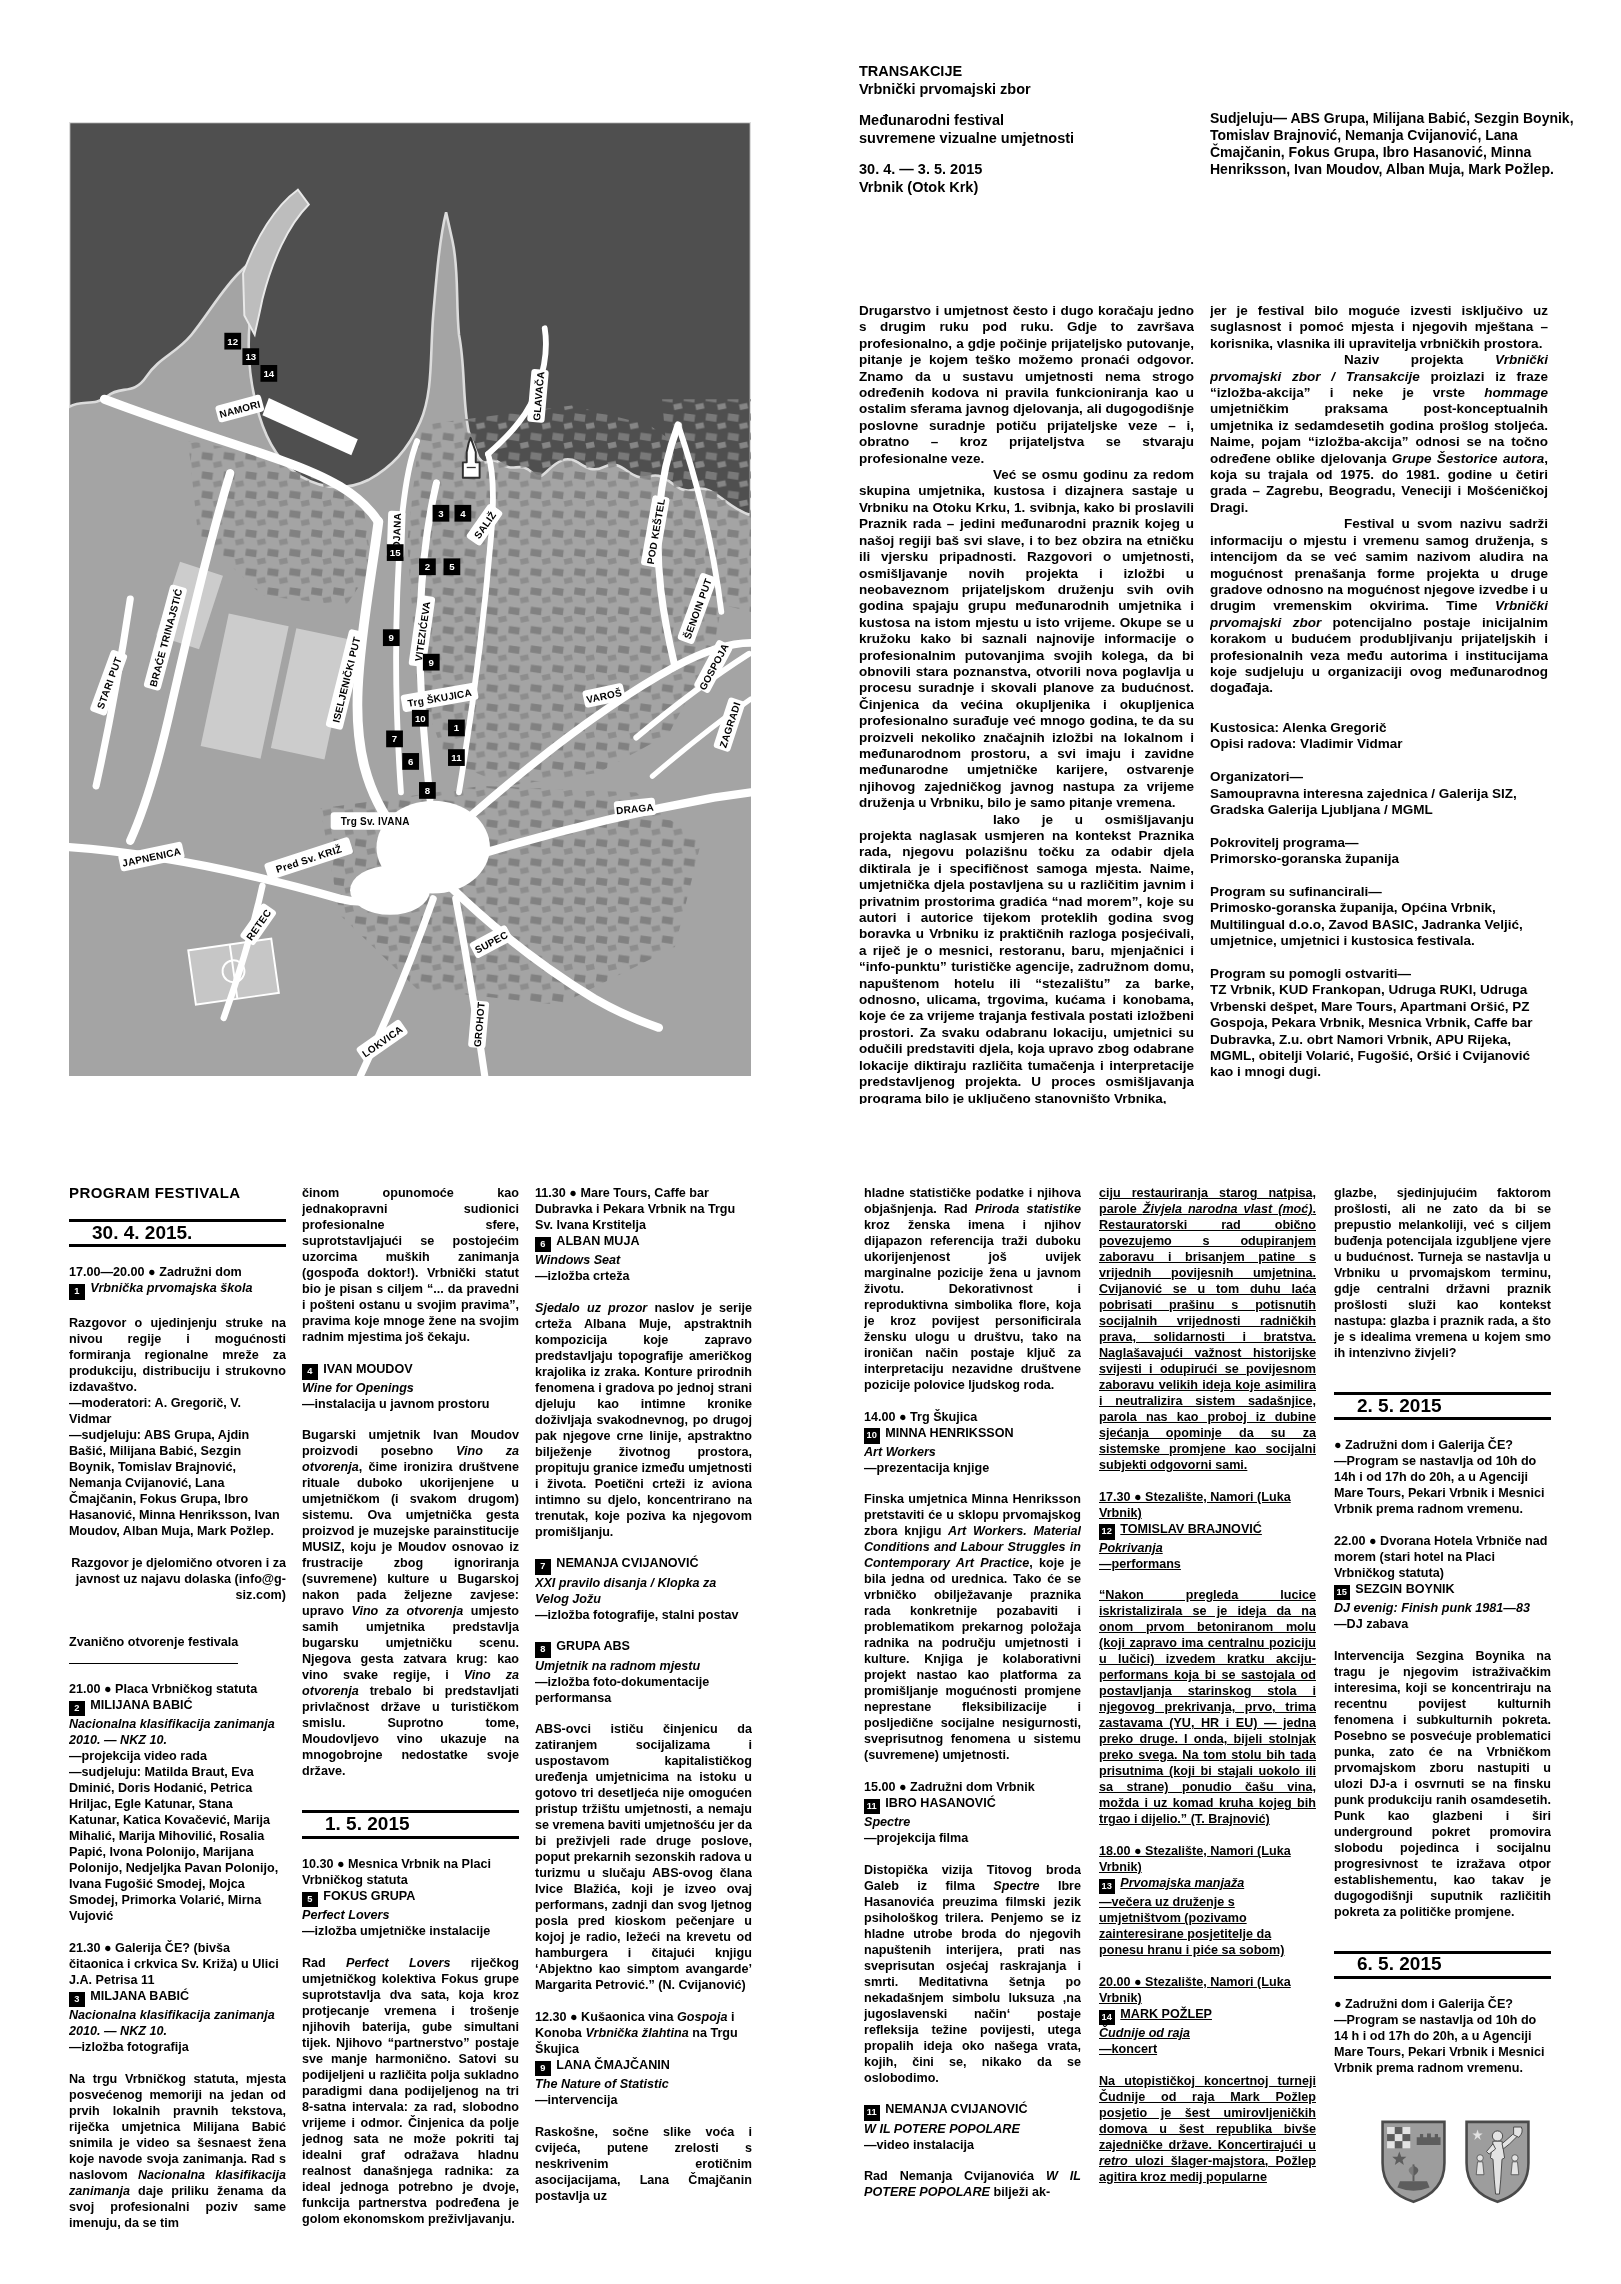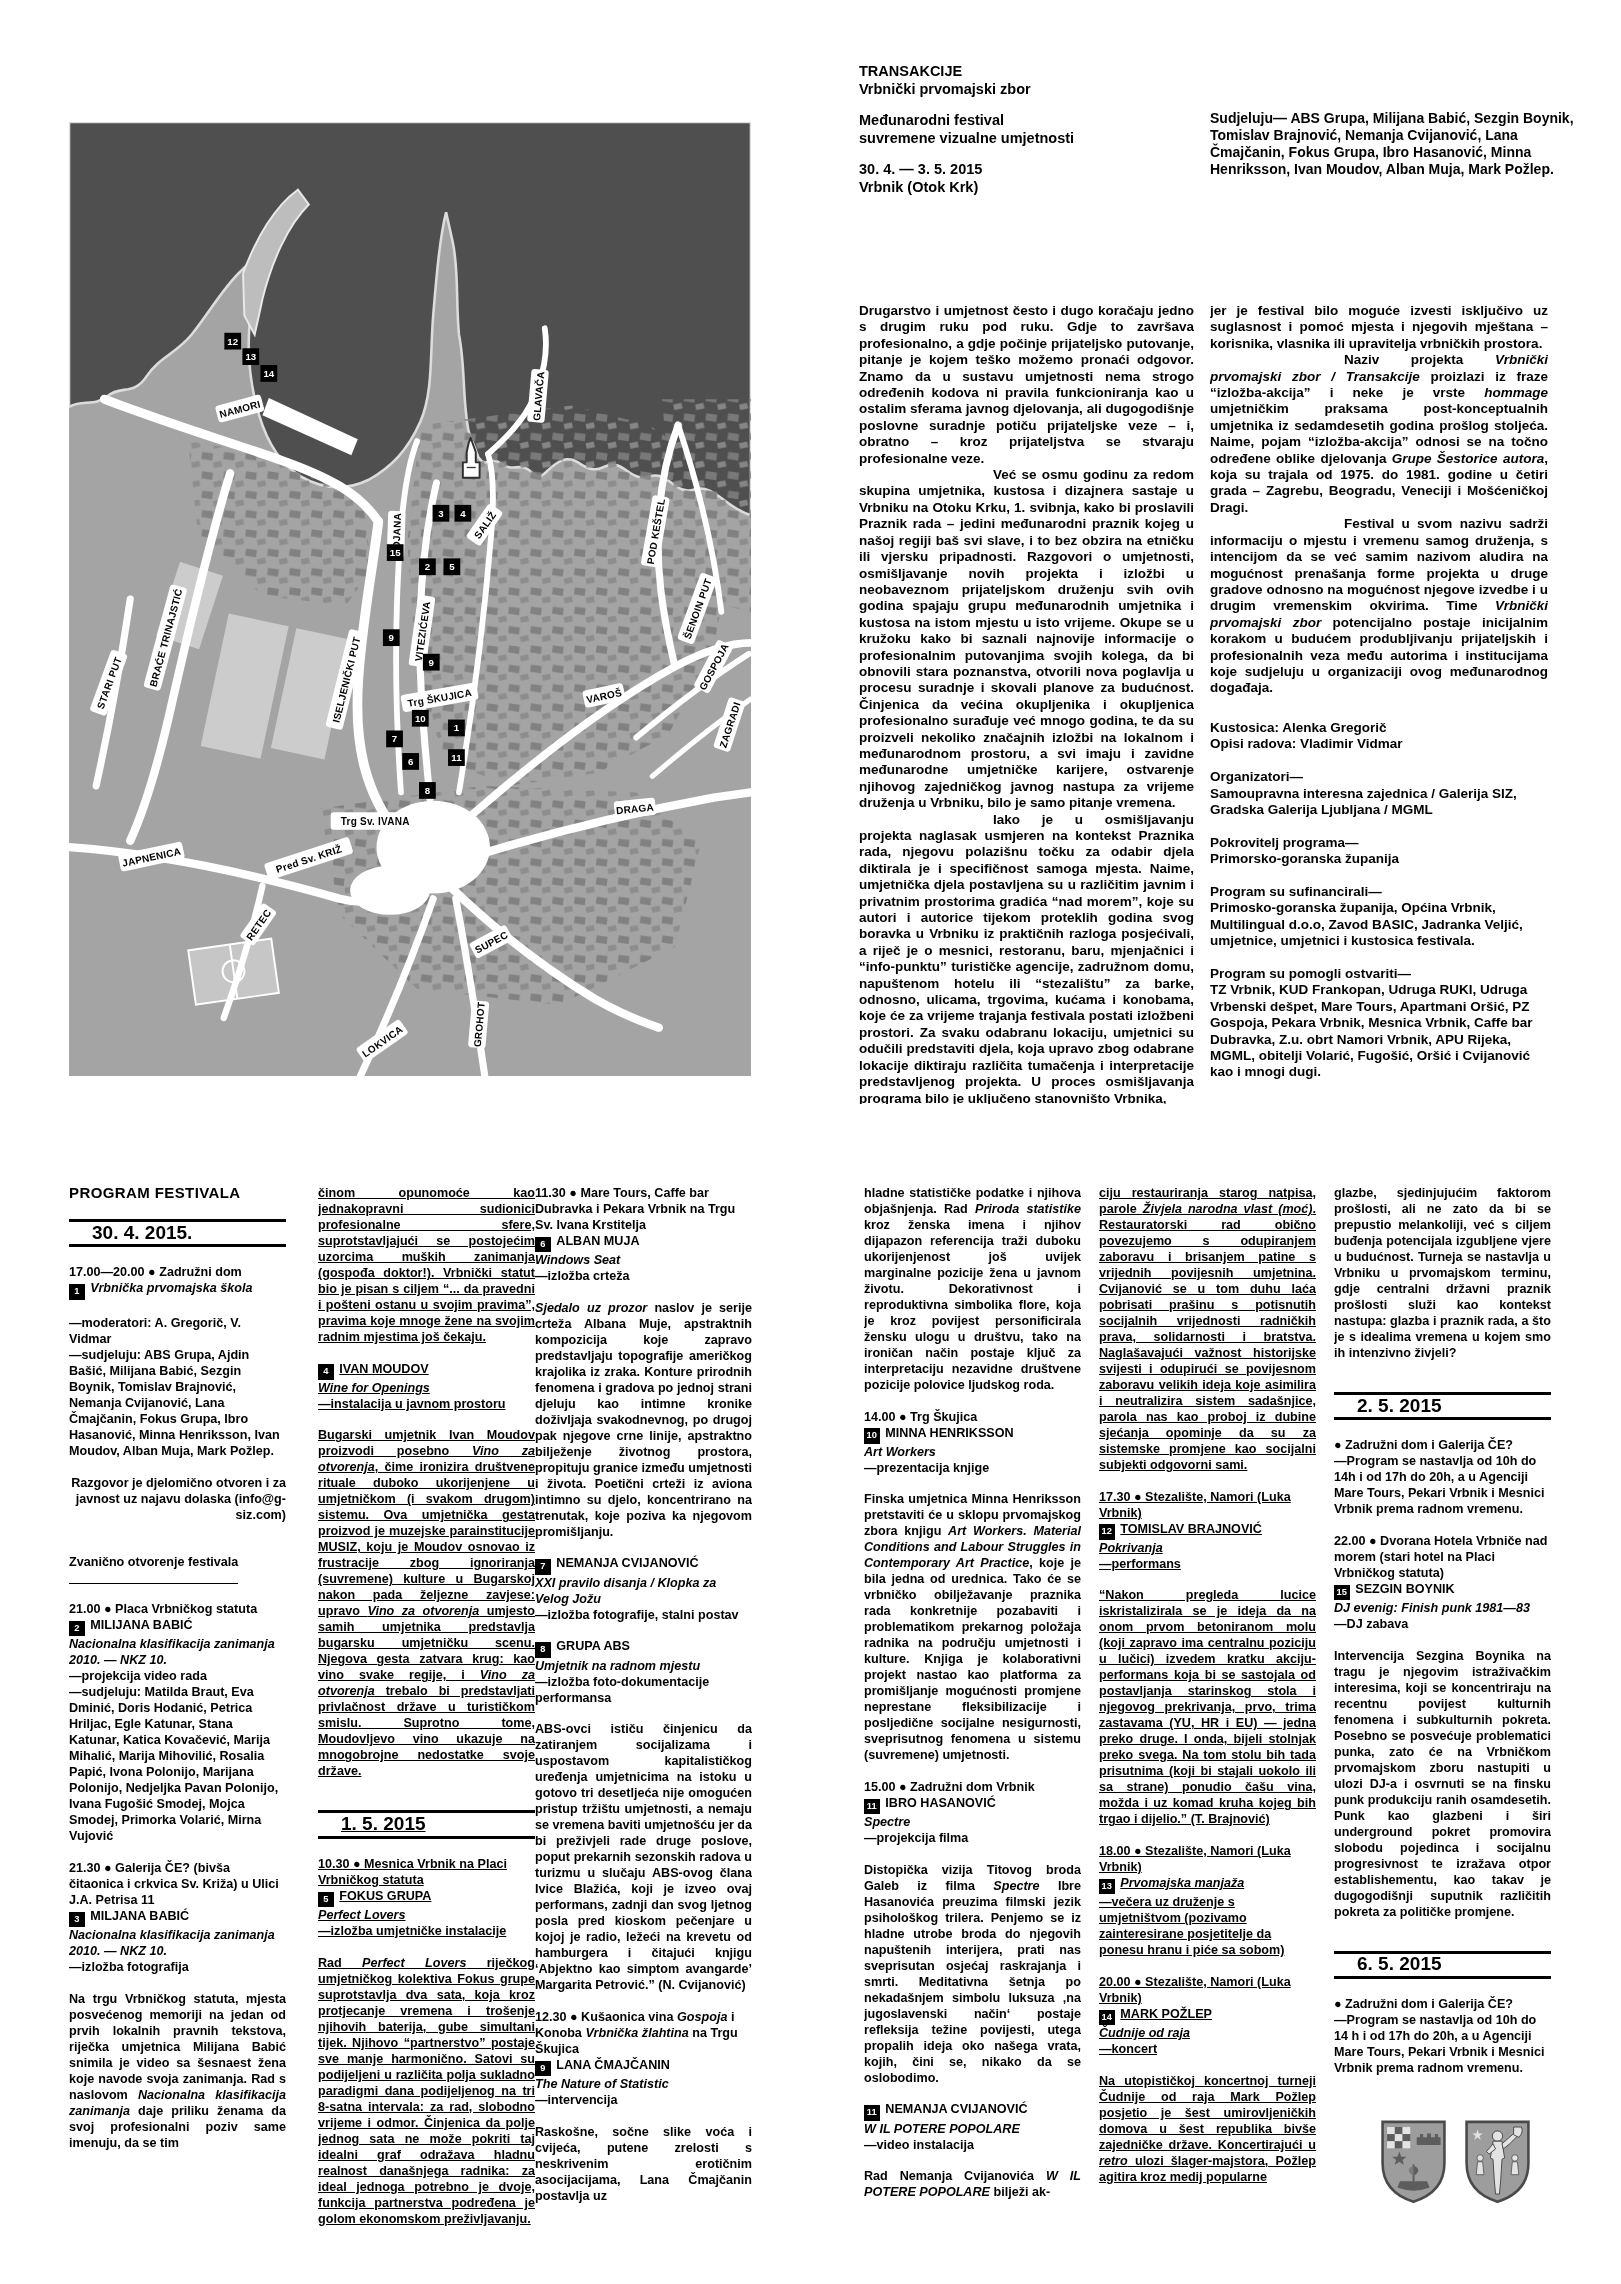--- a/index.html
+++ b/index.html
@@ -308,41 +308,42 @@
     <div>TZ Vrbnik, KUD Frankopan, Udruga RUKI, Udruga Vrbenski dešpet, Mare Tours, Apartmani Oršić, PZ Gospoja, Pekara Vrbnik, Mesnica Vrbnik, Caffe bar Dubravka, Z.u. obrt Namori Vrbnik, APU Rijeka, MGML, obitelji Volarić, Fugošić, Oršić i Cvijanović kao i mnogi dugi.</div>
   </div>
 
 <div id="program">
     <div class="pcol" style="left: 69px;">
       <div class="p-title">PROGRAM FESTIVALA</div>
       <div class="p-date">30. 4. 2015.</div>
       <div class="p-head">17.00—20.00 ● Zadružni dom</div>
       <div class="p-mark"><span class="sq">1</span><span style="font-style:italic">Vrbnička prvomajska škola</span></div>
       <div class="p-gap"></div>
+      <div class="p-para">Razgovor o ujedinjenju struke na nivou regije i mogućnosti formiranja regionalne mreže za produkciju, distribuciju i strukovno izdavaštvo.</div>
       <div class="p-kind">—moderatori: A. Gregorič, V. Vidmar</div>
       <div class="p-kind">—sudjeluju: ABS Grupa, Ajdin Bašić, Milijana Babić, Sezgin Boynik, Tomislav Brajnović, Nemanja Cvijanović, Lana Čmajčanin, Fokus Grupa, Ibro Hasanović, Minna Henriksson, Ivan Moudov, Alban Muja, Mark Požlep.</div>
       <div class="p-gap"></div>
       <div class="p-para rag">Razgovor je djelomično otvoren i za javnost uz najavu dolaska (info@g-siz.com)</div>
       <div class="p-gap"></div>
       <div class="p-gap"></div>
       <div class="p-sub"><span>Zvanično otvorenje festivala</span></div>
       <div class="p-head">21.00 ● Placa Vrbničkog statuta</div>
       <div class="p-mark"><span class="sq">2</span><span>MILIJANA BABIĆ</span></div>
       <div class="p-work">Nacionalna klasifikacija zanimanja 2010. — NKZ 10.</div>
       <div class="p-kind">—projekcija video rada</div>
       <div class="p-kind">—sudjeluju: Matilda Braut, Eva Dminić, Doris Hodanić, Petrica Hriljac, Egle Katunar, Stana Katunar, Katica Kovačević, Marija Mihalić, Marija Mihovilić, Rosalia Papić, Ivona Polonijo, Marijana Polonijo, Nedjeljka Pavan Polonijo, Ivana Fugošić Smodej, Mojca Smodej, Primorka Volarić, Mirna Vujović</div>
       <div class="p-gap"></div>
       <div class="p-head">21.30 ● Galerija ČE? (bivša čitaonica i crkvica Sv. Križa) u Ulici J.A. Petrisa 11</div>
       <div class="p-mark"><span class="sq">3</span><span>MILJANA BABIĆ</span></div>
       <div class="p-work">Nacionalna klasifikacija zanimanja 2010. — NKZ 10.</div>
       <div class="p-kind">—izložba fotografija</div>
       <div class="p-gap"></div>
       <div class="p-para">Na trgu Vrbničkog statuta, mjesta posvećenog memoriji na jedan od prvih lokalnih pravnih tekstova, riječka umjetnica Milijana Babić snimila je video sa šesnaest žena koje navode svoja zanimanja. Rad s naslovom <i>Nacionalna klasifikacija zanimanja</i> daje priliku ženama da svoj profesionalni poziv same imenuju, da se tim</div>
     </div>
-    <div class="pcol" style="left: 318px; text-decoration: underline;">
+    <div class="pcol" style="left: 302px;">
       <div class="p-para">činom opunomoće kao jednakopravni sudionici profesionalne sfere, suprotstavljajući se postojećim uzorcima muških zanimanja (gospođa doktor!). Vrbnički statut bio je pisan s ciljem “... da pravedni i pošteni ostanu u svojim pravima”, pravima koje mnoge žene na svojim radnim mjestima još čekaju.</div>
       <div class="p-gap"></div>
       <div class="p-mark"><span class="sq">4</span><span>IVAN MOUDOV</span></div>
       <div class="p-work">Wine for Openings</div>
       <div class="p-kind">—instalacija u javnom prostoru</div>
       <div class="p-gap"></div>
       <div class="p-para">Bugarski umjetnik Ivan Moudov proizvodi posebno <i>Vino za otvorenja</i>, čime ironizira društvene rituale duboko ukorijenjene u umjetničkom (i svakom drugom) sistemu. Ova umjetnička gesta proizvod je muzejske parainstitucije MUSIZ, koju je Moudov osnovao iz frustracije zbog ignoriranja (suvremene) kulture u Bugarskoj nakon pada željezne zavjese: upravo <i>Vino za otvorenja</i> umjesto samih umjetnika predstavlja bugarsku umjetničku scenu. Njegova gesta zatvara krug: kao vino svake regije, i <i>Vino za otvorenja</i> trebalo bi predstavljati privlačnost države u turističkom smislu. Suprotno tome, Moudovljevo vino ukazuje na mnogobrojne nedostatke svoje države.</div>
       <div class="p-gap"></div>
       <div class="p-gap"></div>
       <div class="p-date">1. 5. 2015</div>

